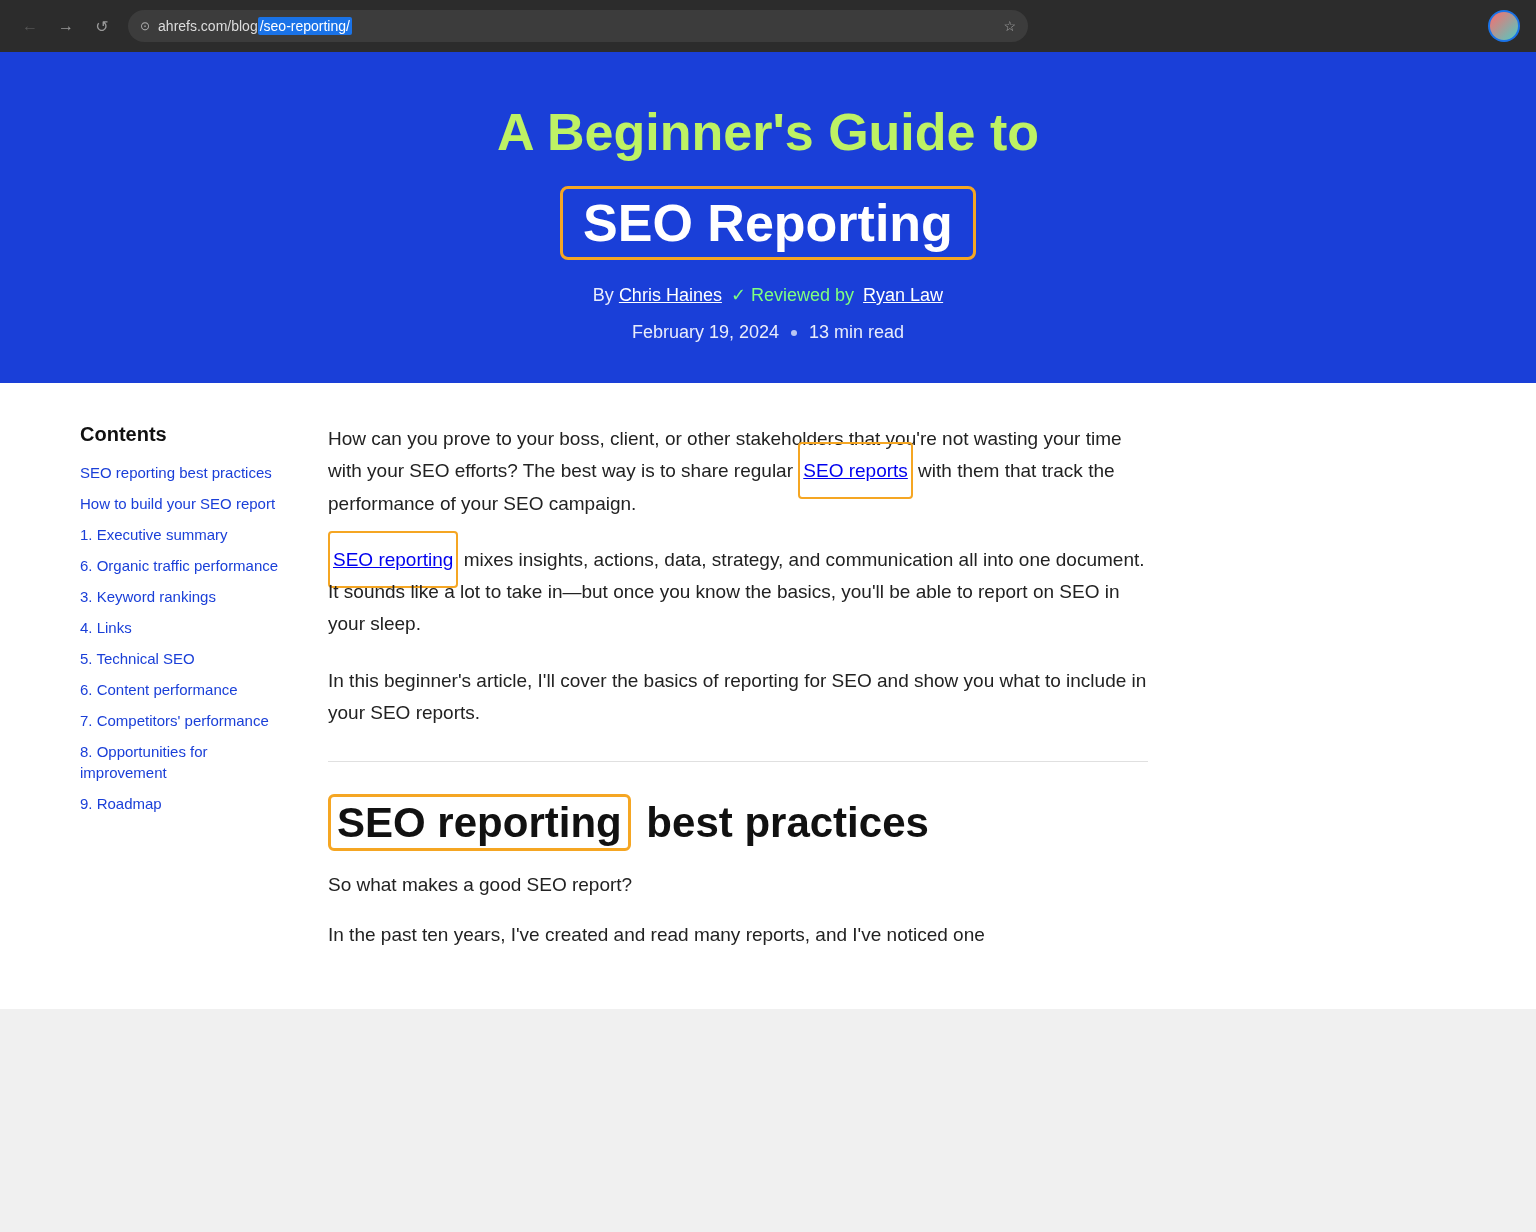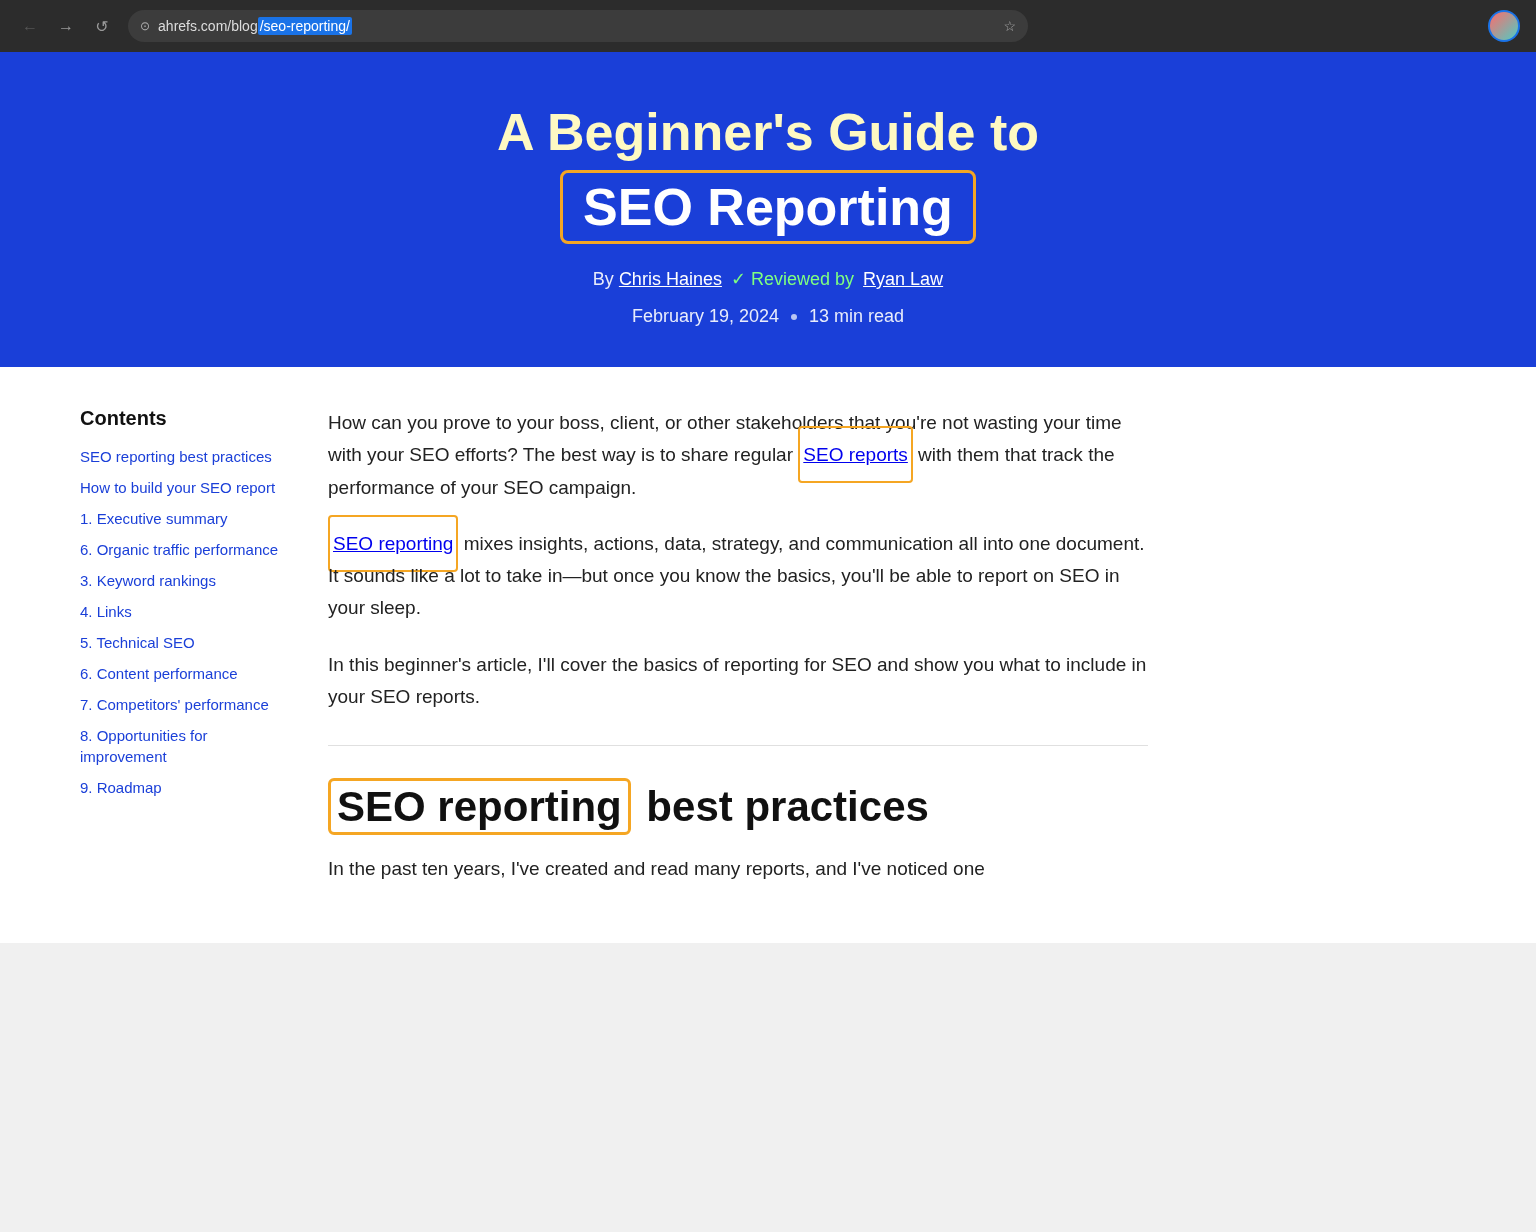--- a/index.html
+++ b/index.html
@@ -101,23 +101,23 @@
     .hero {
       background: #1a3fd8;
       padding: 50px 20px 40px;
       text-align: center;
       color: white;
     }
 
     .hero-title-line1 {
       font-size: 52px;
       font-weight: 800;
-      color: #fef9c3;
+      color: #bef264;
       display: block;
-      margin-bottom: 8px;
+      margin-bottom: 24px;
     }
 
     .hero-title-line2-wrapper {
       display: inline-block;
       border: 3px solid #f5a623;
       border-radius: 8px;
       padding: 4px 20px;
       margin-bottom: 24px;
     }
 
@@ -312,17 +312,18 @@
     </p>
 
     <p class="intro-text">In this beginner's article, I'll cover the basics of reporting for SEO and show you what to include in your SEO reports.</p>
 
     <div class="gray-divider"></div>
 
     <h2 class="section-heading">
       <span class="heading-highlight">SEO reporting</span><span> best practices</span>
     </h2>
 
+    <p class="body-text">So what makes a good SEO report?</p>
 
     <p class="body-text">In the past ten years, I've created and read many reports, and I've noticed one</p>
 
   </main>
 </div>
 
 </body></html>

